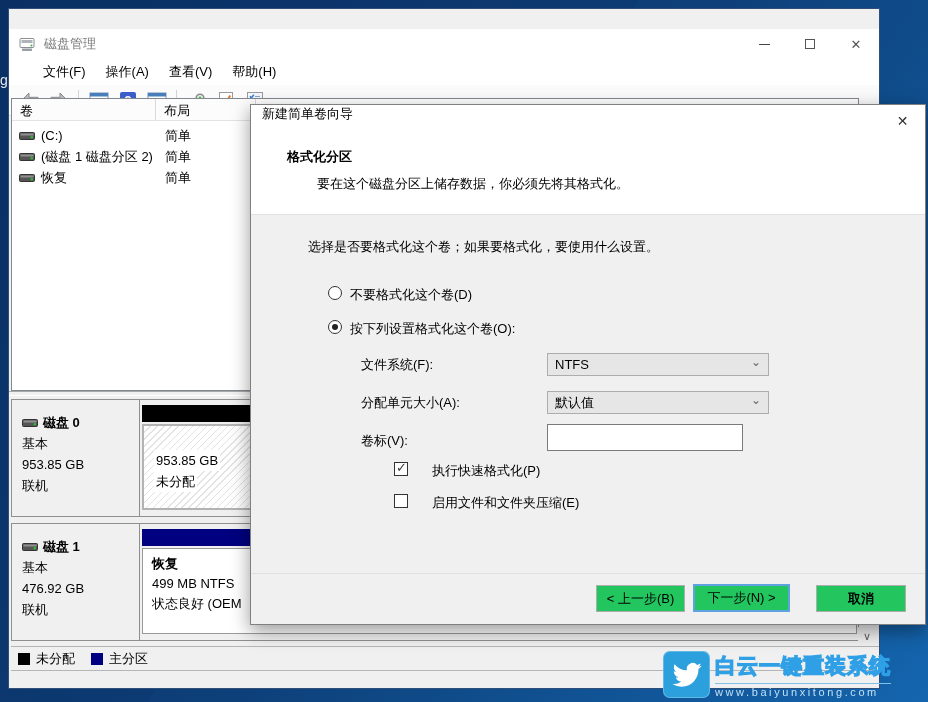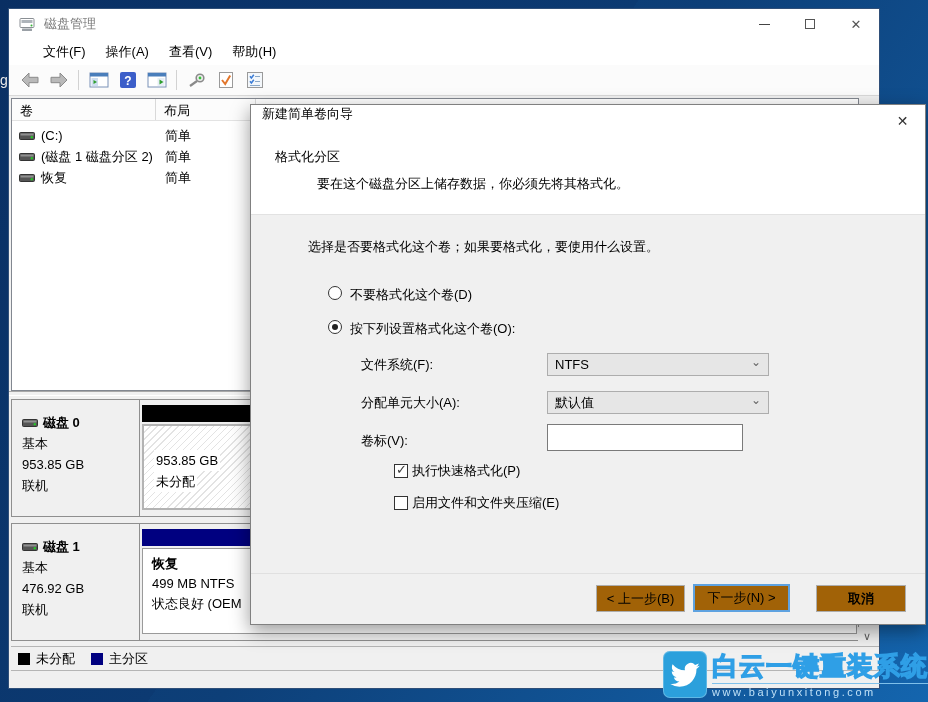--- a/index.html
+++ b/index.html
@@ -9,21 +9,21 @@
 
   
   #desktop { position:relative; width:928px; height:702px;
     background:linear-gradient(125deg,#092f63 0%,#0c3a72 45%,#14232e00 0),
                linear-gradient(125deg,#0a3268 0%,#0d3f78 50%,#1465ae 100%); overflow:hidden; }
   .stray-label { left:0px; top:72px; color:#e9e9e9; font-size:14px; }
 
   
   #main-window { left:8px; top:8px; width:872px; height:681px; background:#f0f0f0;
     border:1px solid #2f4f79; }
-  .titlebar { height:30px; background:#fff; display:flex; align-items:center; }
+  .titlebar { height:30px; background:#fff; display:flex; align-items:center;margin-top:20px; }
   .app-icon { margin-left:10px; display:flex; }
   .win-title { margin-left:7px; color:#7a7a7a; }
   .win-controls { margin-left:auto; display:flex; height:100%; }
   .win-btn { width:46px; height:100%; display:flex; align-items:center; justify-content:center; color:#444; }
   .glyph-min { width:11px; height:1px; background:#444; display:inline-block; }
   .glyph-max { width:10px; height:10px; border:1px solid #555; display:inline-block; }
   .glyph-close { font-size:13px; color:#555; }
 
   .menubar { height:26px; background:#fff; display:flex; align-items:center; padding-left:24px; }
   .menu-item { padding:4px 10px; }
@@ -77,58 +77,58 @@
     display:flex; align-items:center; justify-content:center; color:#5f5f5f; font-size:11px; }
   .scroll-down::after { content:"\2228"; }
 
   
   .dialog { left:250px; top:104px; width:676px; height:521px; background:#f0f0f0;
     border:1px solid #808080; box-shadow:0 6px 18px rgba(0,0,0,.4); z-index:5; }
   .dlg-titlebar { height:31px; background:#fff; display:flex; align-items:flex-start; padding-left:11px; }
   .dlg-close { margin-left:auto; width:45px; height:100%; display:flex; align-items:center;
     justify-content:center; color:#333; font-size:14px; }
   .dlg-header { height:79px; background:#fff; border-bottom:1px solid #e2e2e2; position:relative; }
-  .dlg-heading { position:absolute; left:24px; top:12px; font-weight:normal; }
+  .dlg-heading { position:absolute; left:36px; top:12px; font-weight:bold; }
   .dlg-subheading { position:absolute; left:66px; top:39px; }
   .dlg-body { position:relative; height:411px; }
   .instruction { left:57px; top:23px; }
   .radio-row { display:flex; align-items:flex-start; gap:8px; }
   .radio-1 { left:77px; top:71px; } .radio-2 { left:77px; top:105px; }
   .radio { width:14px; height:14px; border:1px solid #333; border-radius:50%; background:#fff;
     position:relative; flex:0 0 auto; }
   .radio.sel::after { content:""; position:absolute; left:3px; top:3px; width:6px; height:6px;
     border-radius:50%; background:#222; }
   .fld-label-1 { left:110px; top:141px; } .fld-label-2 { left:110px; top:179px; }
   .fld-label-3 { left:110px; top:217px; }
   .combo { left:296px; width:222px; height:23px; background:#e6e6e6; border:1px solid #adadad;
     display:flex; align-items:center; padding-left:7px;justify-content:flex-end; }
   .combo-1 { top:138px; } .combo-2 { top:176px; }
   .combo::after { content:"\2304"; margin-left:auto; margin-right:7px; margin-top:-6px;
     color:#666; font-size:12px; }
   .txt-input { left:296px; top:209px; width:196px; height:27px; background:#fff;
     border:1px solid #7a7a7a; padding:0 6px; font:inherit; }
-  .check-row { display:flex; align-items:center; gap:4px;padding-left:28px; }
+  .check-row { display:flex; gap:24px;padding-left:28px; }
   .check-1 { left:115px; top:247px; } .check-2 { left:115px; top:279px; }
   .checkbox { width:14px; height:14px; border:1px solid #333; background:#fff; position:relative;
     flex:0 0 auto; }
   .checkbox.on::after { content:"\2713"; position:absolute; left:1px; top:-3px; color:#3a3a3a;
     font-size:13px; }
   .footer-sep { left:0; top:358px; width:674px; height:1px; background:#e0e0e0; }
-  .dlg-btn { top:370px; height:27px; background:#a16207; border:1px solid #adadad;
+  .dlg-btn { top:370px; height:27px; background:#22c55e; border:1px solid #adadad;
     display:flex; align-items:center; justify-content:center; }
   .btn-back { left:345px; width:89px; }
   .btn-next { left:442px; width:97px; height:28px; top:369px; border:2px solid #5ea2e0; }
   .btn-cancel { left:565px; width:90px;font-weight:bold; }
 
   
   .watermark { left:663px; top:651px; width:265px; height:51px; display:flex; gap:5px; z-index:9; }
   .wm-logo { width:47px; height:47px; background:#2ba0dc; border-radius:7px;
     display:flex; align-items:center; justify-content:center; box-shadow:0 0 0 1px rgba(255,255,255,.25) inset; }
   .wm-text { display:flex; flex-direction:column; }
-  .wm-brand { font-size:26px; font-weight:bold; letter-spacing:1px; color:rgba(40,130,200,0.18);
+  .wm-brand { font-size:21px; font-weight:bold; letter-spacing:1px; color:rgba(40,130,200,0.18);
     -webkit-text-stroke:1.3px #2f9fe6; line-height:30px; white-space:nowrap; }
   .wm-url { margin-top:2px; border-top:1px solid #7fc0ea; padding-top:2px; font-size:11px;
     letter-spacing:2.6px; color:#bfe0f6; white-space:nowrap; }
 
   svg { display:block; }
 </style>
 </head>
 <body>
 
 <div id="desktop">

